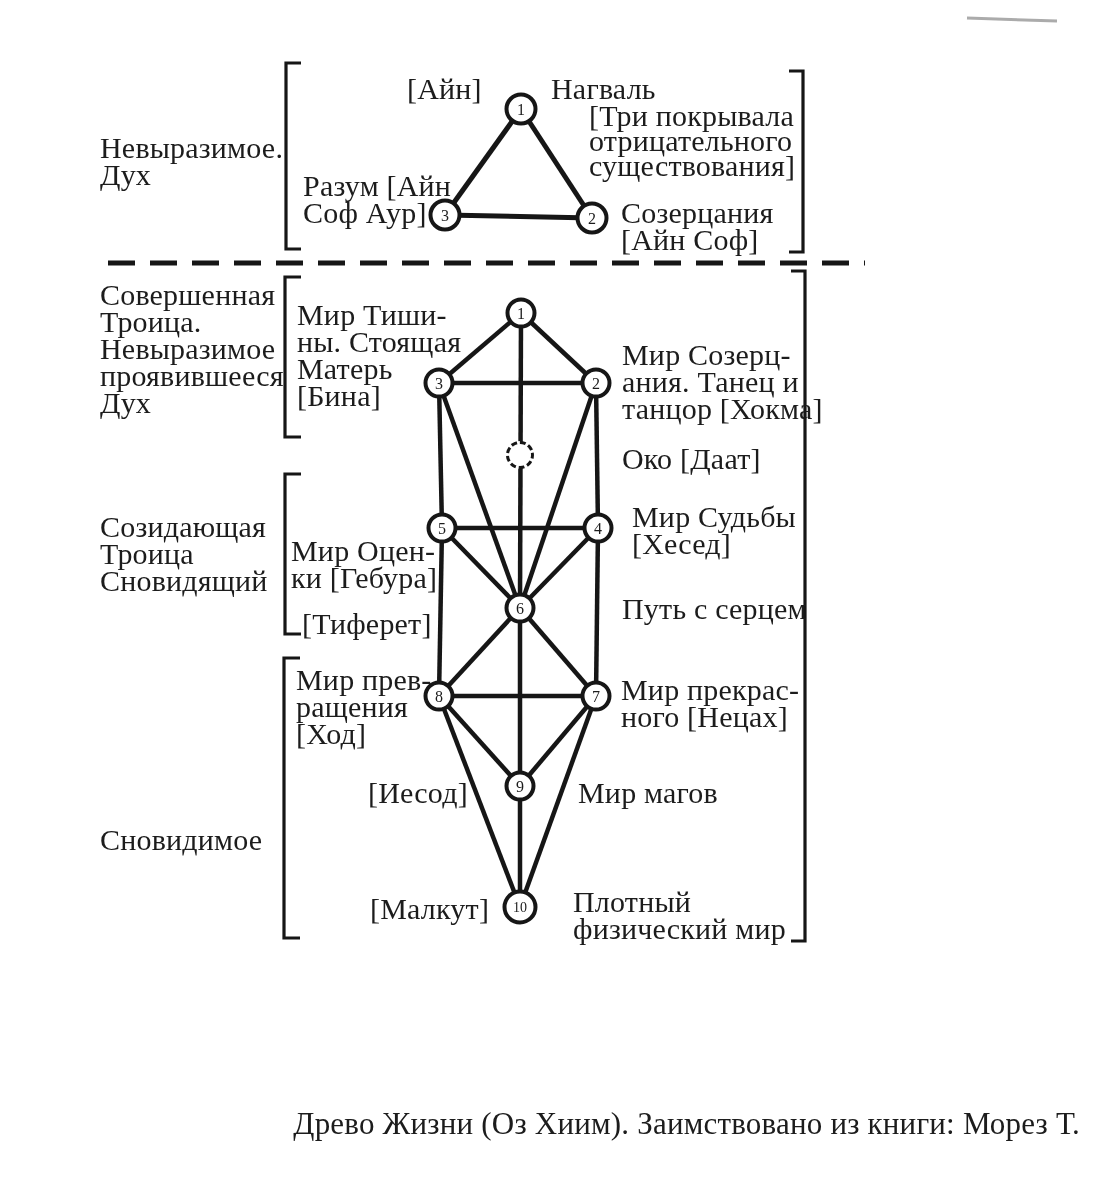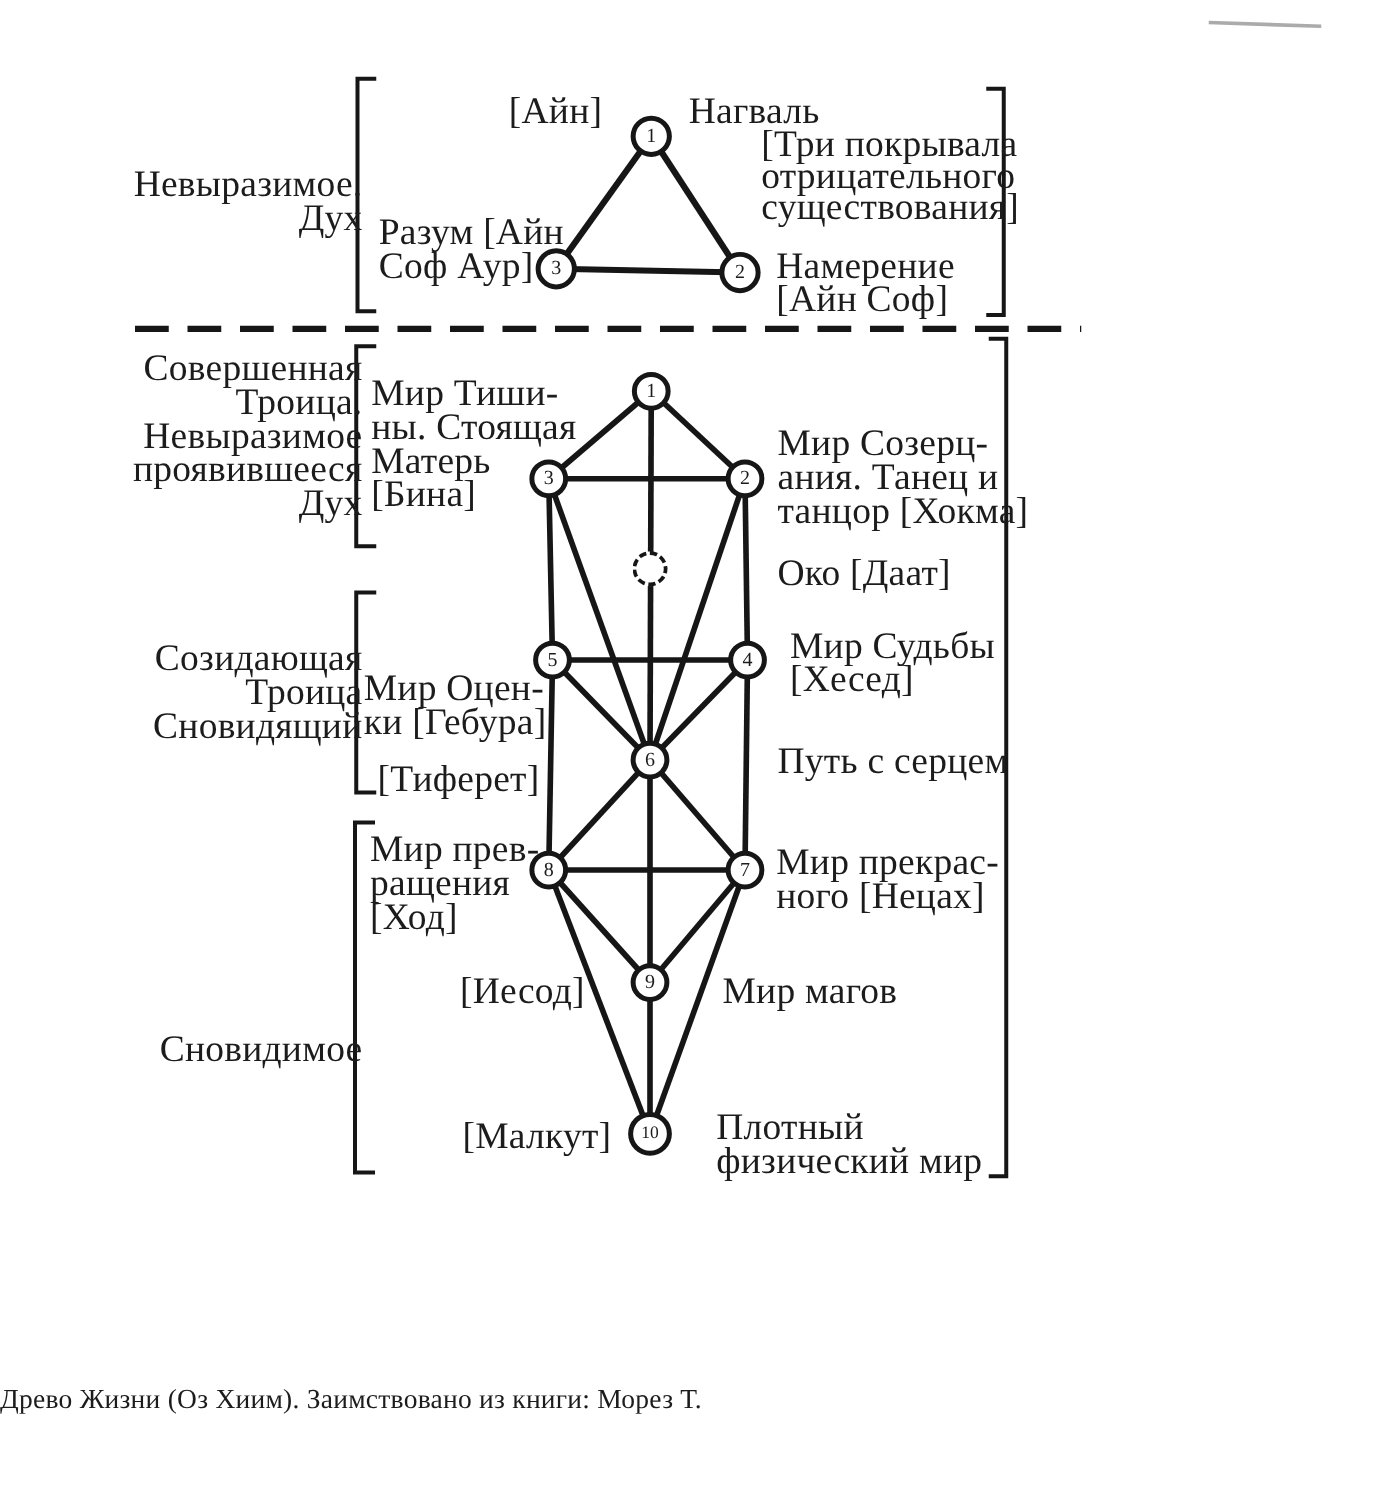--- a/index.html
+++ b/index.html
@@ -4,31 +4,31 @@
 <style>
   html,body{margin:0;padding:0;background:#ffffff;}
   #page{
     position:relative;width:1098px;height:1200px;background:#ffffff;
     font-family:"Liberation Serif","DejaVu Serif",serif;color:#1c1c1c;overflow:hidden;
   }
   #lines{position:absolute;left:0;top:0;z-index:1;}
   .label{position:absolute;z-index:2;font-size:30px;line-height:27px;letter-spacing:.2px;white-space:nowrap;}
   .label .ln{display:block;}
   .lh25 .ln{line-height:25px;}
-  .side{width:190px;text-align:right;}
+  .side{width:190px;text-align:left;}
   .node{
     position:absolute;z-index:3;background:#ffffff;border:4px solid #161616;border-radius:50%;
     display:flex;align-items:center;justify-content:center;
     transform:translate(-50%,-50%);font-size:16px;line-height:1;
   }
   .n-main{width:23px;height:23px;}
   .n-top{width:25px;height:25px;}
   .n-ten{width:27px;height:27px;font-size:14px;}
   .n-daat{width:22px;height:22px;border:3px dashed #161616;}
-  .caption{position:absolute;z-index:2;left:0;top:1106px;width:1080px;text-align:left;font-size:22px;letter-spacing:.2px;}
+  .caption{position:absolute;z-index:2;left:0;top:1106px;width:1080px;text-align:right;font-size:31px;letter-spacing:.2px;}
 </style>
 </head>
 <body>
 
 <div id="page">
 
   <svg id="lines" width="1098" height="1200" viewBox="0 0 1098 1200">
 
     <line x1="967" y1="18" x2="1057" y2="21" stroke="#8f8f8f" stroke-width="3" opacity="0.75"></line>
 
@@ -94,31 +94,31 @@
   <div class="label side" style="left:100px;top:826px;">
     <span class="ln">Сновидимое</span>
   </div>
 
   <div class="label" style="left:407px;top:75px;">
     <span class="ln">[Айн]</span>
   </div>
   <div class="label" style="left:551px;top:75px;">
     <span class="ln">Нагваль</span>
   </div>
-  <div class="label lh25" style="left:589px;top:103px;margin-left:20px;">
+  <div class="label lh25" style="left:589px;top:103px;">
     <span class="ln">[Три покрывала</span>
     <span class="ln">отрицательного</span>
     <span class="ln">существования]</span>
   </div>
   <div class="label" style="left:303px;top:172px;">
     <span class="ln">Разум [Айн</span>
     <span class="ln">Соф Аур]</span>
   </div>
   <div class="label" style="left:621px;top:199px;">
-    <span class="ln">Намерение</span>
+    <span class="ln">Созерцания</span>
     <span class="ln">[Айн Соф]</span>
   </div>
 
   <div class="label" style="left:297px;top:301px;">
     <span class="ln">Мир Тиши-</span>
     <span class="ln">ны. Стоящая</span>
     <span class="ln">Матерь</span>
     <span class="ln">[Бина]</span>
   </div>
   <div class="label" style="left:622px;top:341px;">

